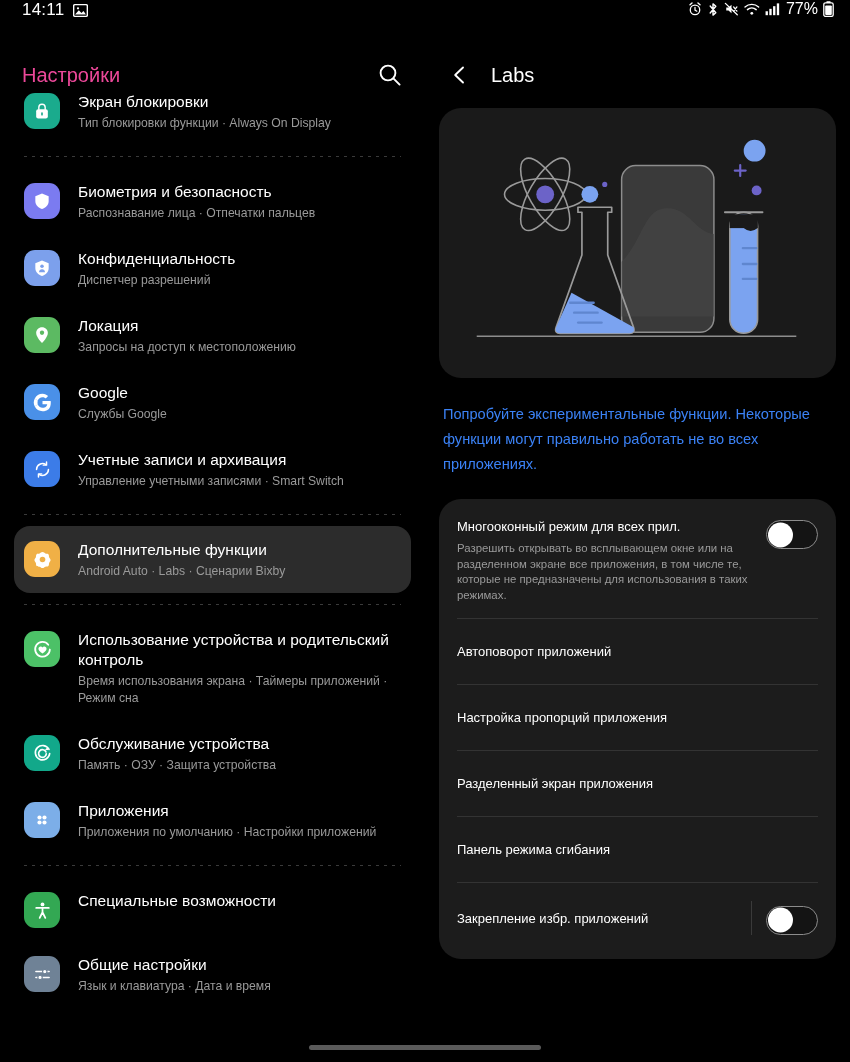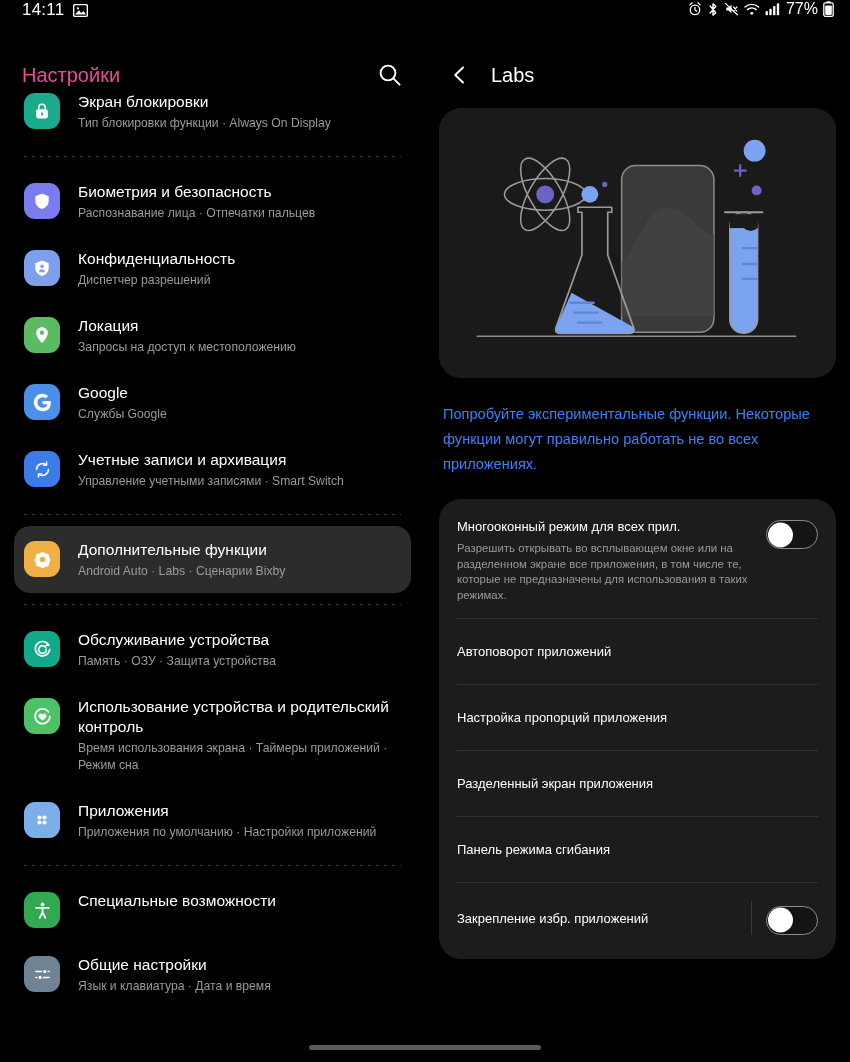--- a/index.html
+++ b/index.html
@@ -252,42 +252,42 @@
                 <circle cx="12" cy="12" r="3.2" fill="#f0b046"></circle>
               </svg>
             </div>
             <div class="stext">
               <div class="stitle">Дополнительные функции</div>
               <div class="ssub">Android Auto  ·  Labs  ·  Сценарии Bixby</div>
             </div>
           </div>
           <div class="sep"></div>
           <div class="srow">
+            <div class="sicon" style="background: rgb(76, 193, 103);">
+              <svg width="21" height="21" viewBox="0 0 24 24">
+                <path d="M18.6 6.6 A8.4 8.4 0 1 0 20.4 12" fill="none" stroke="#fff" stroke-width="2" stroke-linecap="round"></path>
+                <path d="M12 16.6 c-3-2-4.6-3.5-4.6-5.4 0-1.5 1.1-2.6 2.5-2.6 0.9 0 1.7.45 2.1 1.1 .4-.65 1.2-1.1 2.1-1.1 1.4 0 2.5 1.1 2.5 2.6 0 1.9-1.6 3.4-4.6 5.4Z" fill="#fff"></path>
+              </svg>
+            </div>
+            <div class="stext">
+              <div class="stitle">Использование устройства и родительский контроль</div>
+              <div class="ssub">Время использования экрана  ·  Таймеры приложений  ·  Режим сна</div>
+            </div>
+          </div>
+          <div class="srow">
             <div class="sicon" style="background: rgb(18, 168, 138);">
               <svg width="21" height="21" viewBox="0 0 24 24">
                 <path d="M19.4 7.4 A8.2 8.2 0 1 0 20.2 12" fill="none" stroke="#fff" stroke-width="1.9" stroke-linecap="round"></path>
                 <path d="M15.9 10.2 A4.4 4.4 0 1 0 16.3 12.4" fill="none" stroke="#fff" stroke-width="1.9" stroke-linecap="round"></path>
                 <path d="M17.8 4.6 L14.6 8.2 L18.4 8.0 Z" fill="#fff"></path>
               </svg>
             </div>
             <div class="stext">
               <div class="stitle">Обслуживание устройства</div>
               <div class="ssub">Память  ·  ОЗУ  ·  Защита устройства</div>
-            </div>
-          </div>
-          <div class="srow">
-            <div class="sicon" style="background: rgb(76, 193, 103);">
-              <svg width="21" height="21" viewBox="0 0 24 24">
-                <path d="M18.6 6.6 A8.4 8.4 0 1 0 20.4 12" fill="none" stroke="#fff" stroke-width="2" stroke-linecap="round"></path>
-                <path d="M12 16.6 c-3-2-4.6-3.5-4.6-5.4 0-1.5 1.1-2.6 2.5-2.6 0.9 0 1.7.45 2.1 1.1 .4-.65 1.2-1.1 2.1-1.1 1.4 0 2.5 1.1 2.5 2.6 0 1.9-1.6 3.4-4.6 5.4Z" fill="#fff"></path>
-              </svg>
-            </div>
-            <div class="stext">
-              <div class="stitle">Использование устройства и родительский контроль</div>
-              <div class="ssub">Время использования экрана  ·  Таймеры приложений  ·  Режим сна</div>
             </div>
           </div>
           <div class="srow">
             <div class="sicon" style="background: rgb(124, 174, 232);">
               <svg width="20" height="20" viewBox="0 0 24 24">
                 <circle cx="9" cy="9" r="2.5" fill="#fff"></circle>
                 <circle cx="15" cy="9" r="2.5" fill="#fff"></circle>
                 <circle cx="9" cy="15" r="2.5" fill="#fff"></circle>
                 <circle cx="15" cy="15" r="2.5" fill="#fff"></circle>
               </svg>

